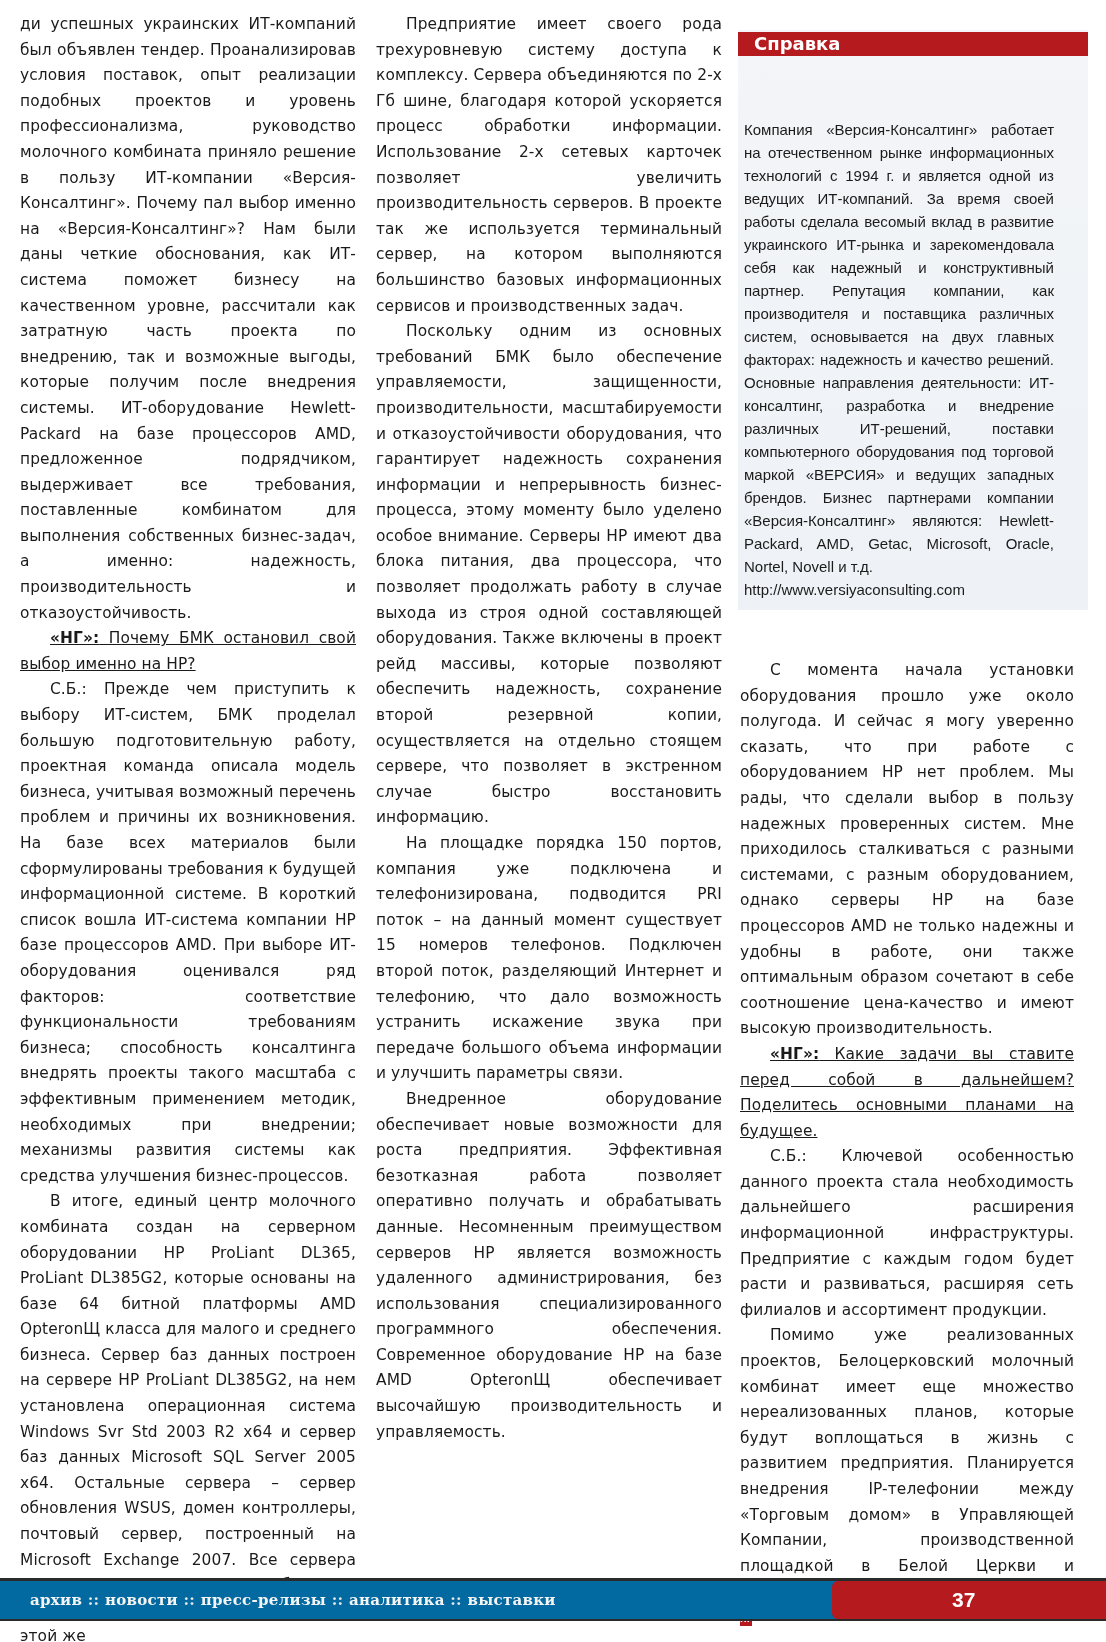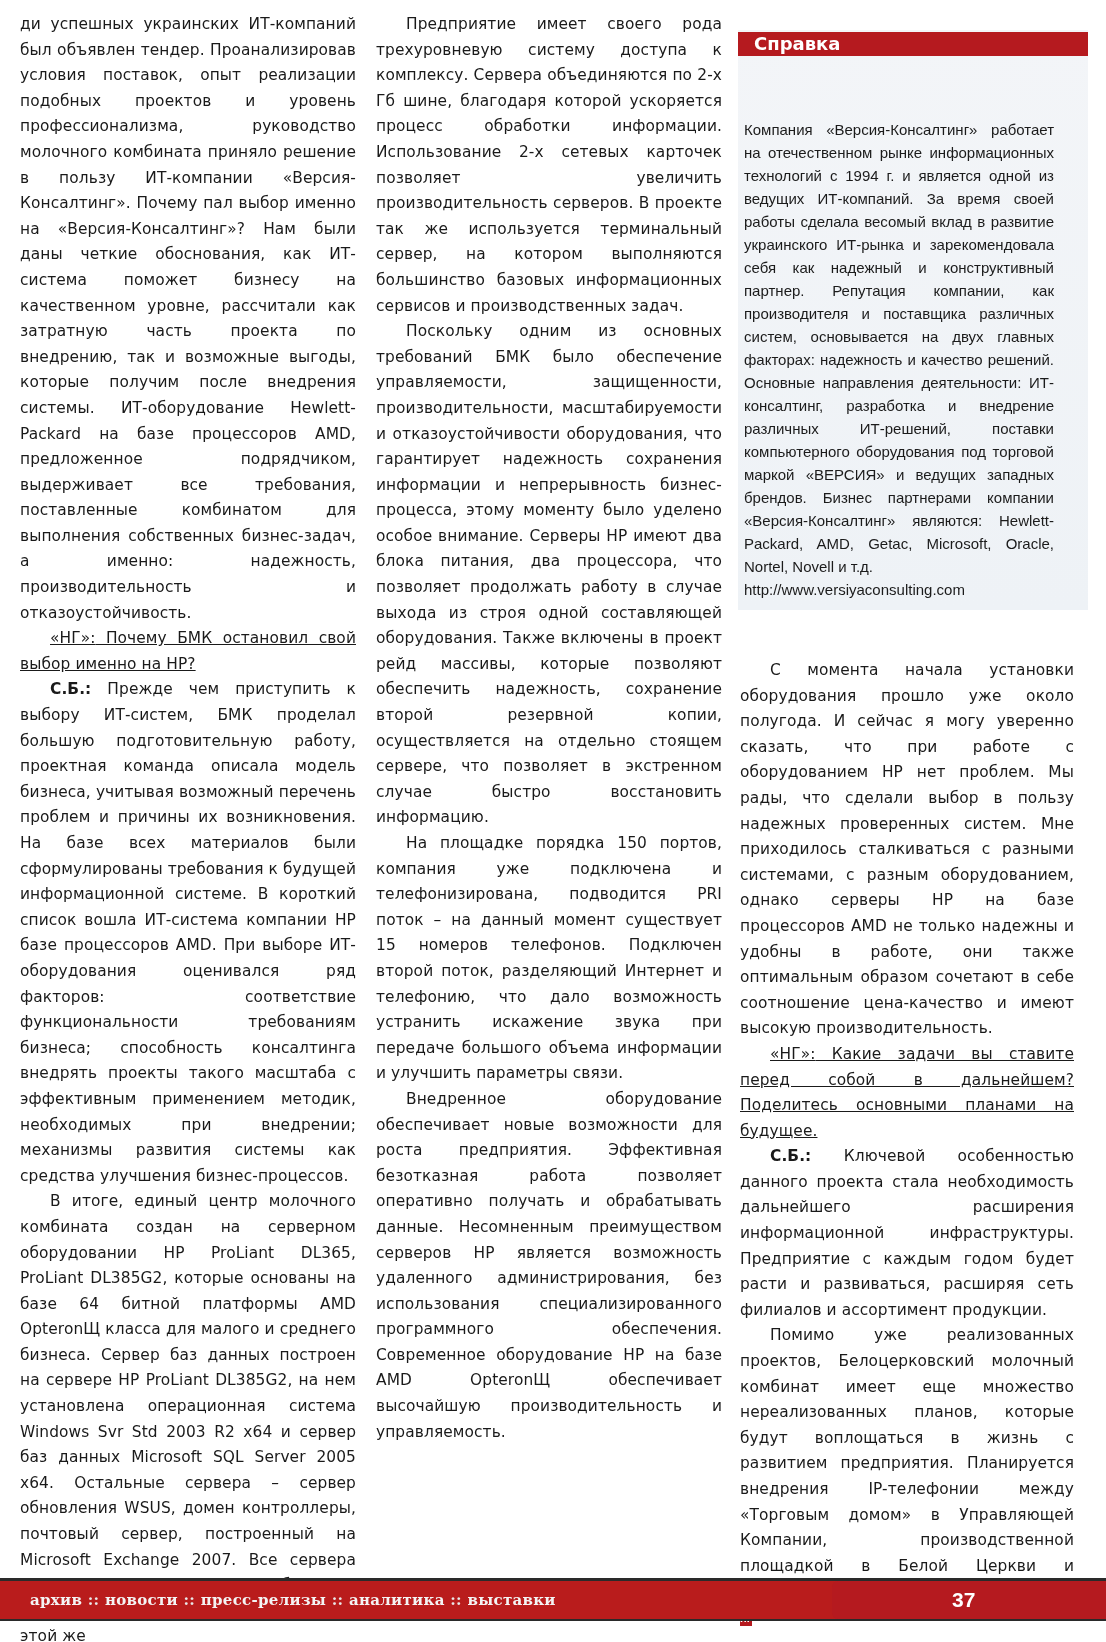--- a/index.html
+++ b/index.html
@@ -12,22 +12,22 @@
       position: absolute; top: 12px;
       font-size: 15.4px; line-height: 25.6px;
       text-align: justify; letter-spacing: 0.1px;
     }
     .col p { margin: 0; text-indent: 0; }
     .col p.ind { text-indent: 30px; }
     #col1 { left: 20px; width: 336px; }
     #col2 { left: 376px; width: 346px; }
     #col3 { left: 740px; width: 334px; top: 622px; margin-top: 36px; }
     .q { text-decoration: underline; }
-    .q b { font-weight: normal; }
-    .ans b { font-weight: bold; }
+    .q b { font-weight: bold; }
+    .ans b { font-weight: normal; }
     .sidebar {
       position: absolute; left: 738px; top: 30px; width: 350px; height: 580px;
       background: linear-gradient(180deg, #f3f5f8 0%, #eef2f6 100%);
     }
     .sidebar-title {
       position: absolute; left: 0; top: 2px; width: 350px; height: 24px;
       background: #b51a1f; color: #ffffff; font-weight: bold;
       font-family: "DejaVu Sans", sans-serif; font-size: 18px; line-height: 24px;
       padding-left: 16px; box-sizing: border-box;
     }
@@ -37,21 +37,21 @@
       font-size: 15px; line-height: 23px; text-align: justify; color: #1b1b1b; margin-top: 48px;
     }
     .endmark {
       display: inline-block; margin-top: 6px; width: 12px; height: 13px;
       background: #b51a1f; color: #fff; font-size: 8px; line-height: 13px;
       text-align: center; font-weight: bold; text-indent: 0;
     }
     .footer {
       position: absolute; left: 0; top: 1578px; width: 1106px; height: 38px;
       border-top: 3px solid #2a2a2a; border-bottom: 2px solid #2a2a2a;
-      background: #b91c1c;
+      background: #0369a1;
     }
     .footer-nav {
       position: absolute; left: 30px; top: 0; height: 38px; line-height: 38px;
       font-family: "DejaVu Serif", serif; font-weight: bold; font-size: 15px;
       color: #f4f4f4; letter-spacing: 0.3px;
     }
     .footer-page {
       position: absolute; left: 832px; top: 0; width: 283px; height: 38px;
       background: #b51a1f; color: #fff; font-weight: bold;
       font-family: "Liberation Sans", sans-serif; font-size: 21px;

